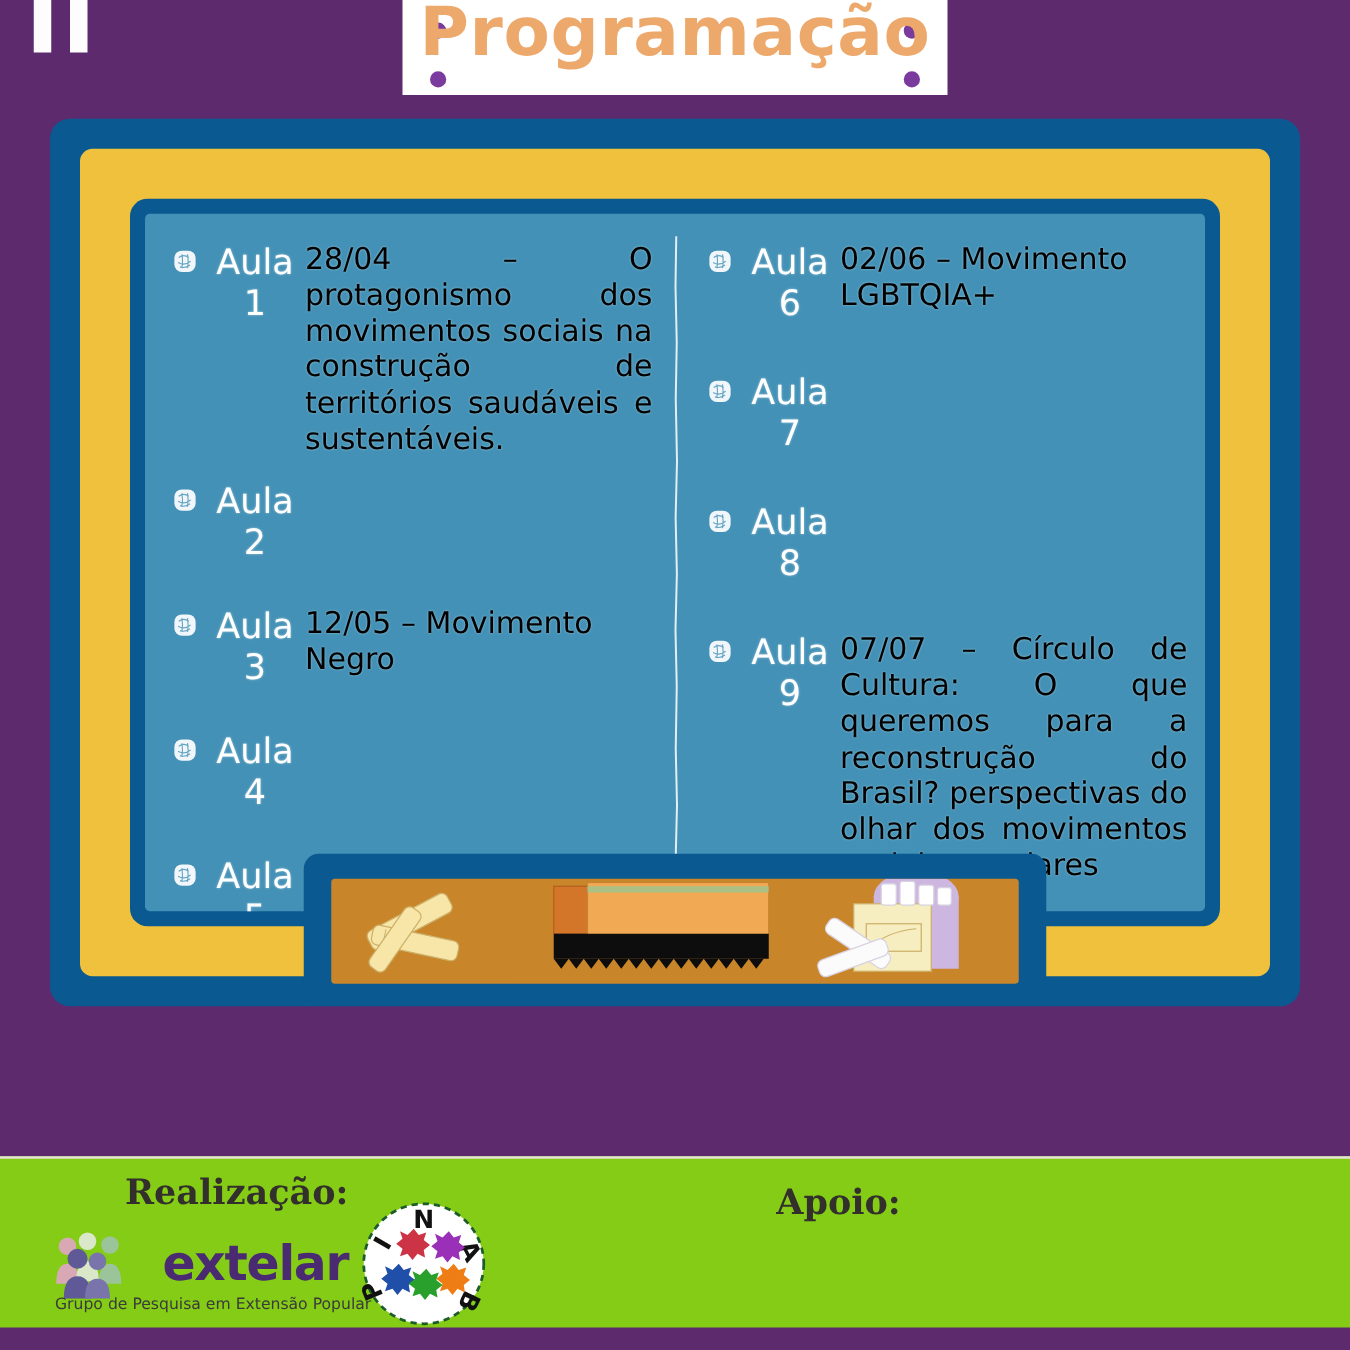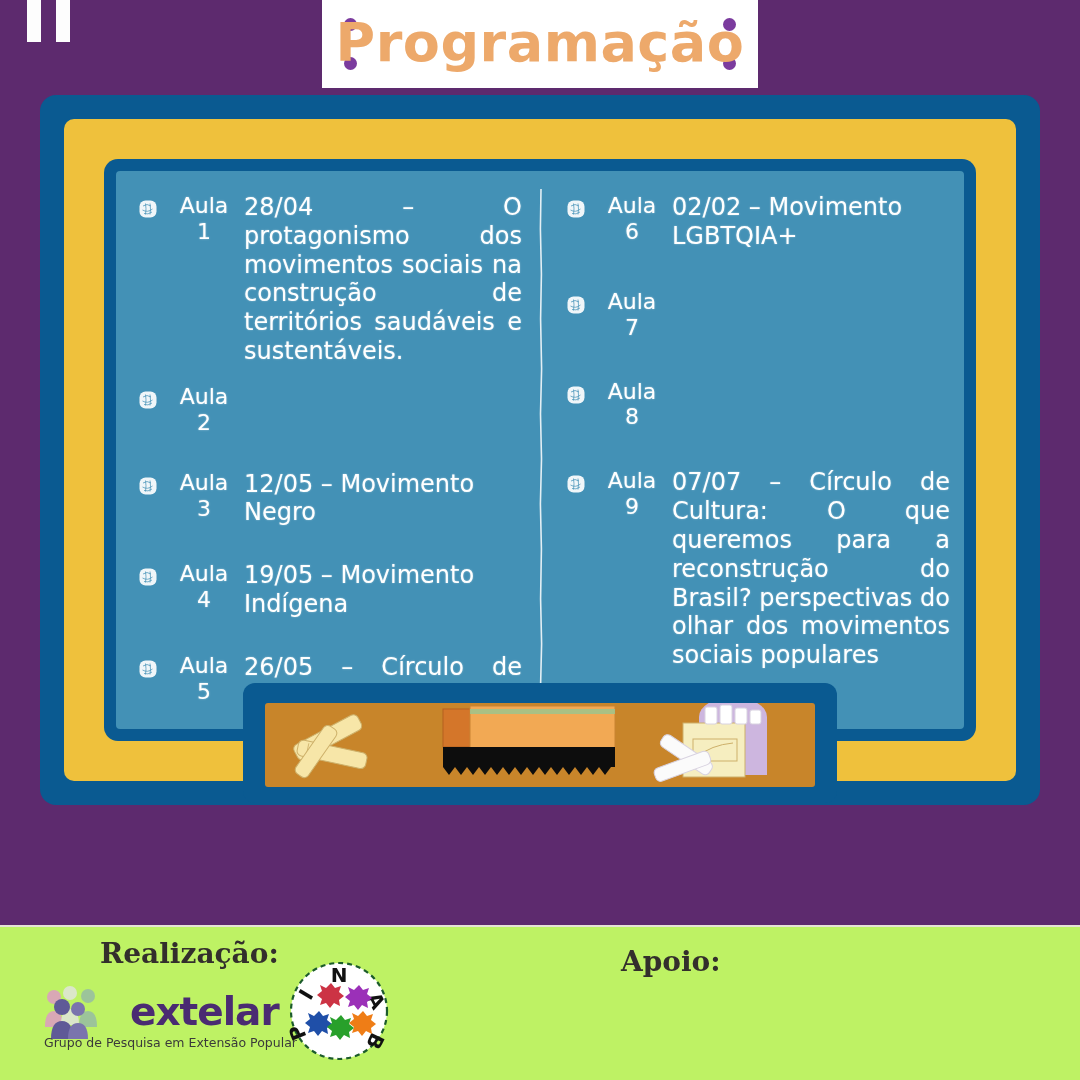--- a/index.html
+++ b/index.html
@@ -13,22 +13,22 @@
   .stage{position:absolute;inset:0;width:1080px;height:1080px;}
 
   
   .corner-bars{position:absolute;left:22px;top:-10px;width:70px;height:70px;}
   .corner-bars i{position:absolute;top:0;width:14px;height:52px;background:#fdfdfd;display:block;}
   .corner-bars i.b1{left:5px;}
   .corner-bars i.b2{left:34px;}
 
   
   .banner{
-    position:absolute;left:322px;top:0;width:436px;height:88px;
-    background:#ffffff;display:flex;align-items:center;justify-content:center;
+    position:absolute;left:322px;top:0;width:436px;height:76px;
+    background:#ffffff;display:flex;justify-content:center;
   }
   .banner .dot{position:absolute;width:13px;height:13px;border-radius:50%;background:#7b3b9e;}
   .banner .d1{left:22px;top:18px;}
   .banner .d2{left:22px;top:57px;}
   .banner .d3{right:22px;top:18px;}
   .banner .d4{right:22px;top:57px;}
   .banner-title{
     font-family:"DejaVu Sans","Liberation Sans",sans-serif;
     font-weight:bold;font-size:54px;color:#eda96b;letter-spacing:.5px;
     line-height:1;white-space:nowrap;transform:translateY(-1px);
@@ -63,28 +63,28 @@
   .col{width:50%;box-sizing:border-box;padding:22px 18px 0 22px;position:relative;}
   .col.right{padding-left:26px;padding-right:14px;}
 
   .entry{display:flex;align-items:flex-start;margin-bottom:10px;}
   .entry .bullet{
     flex:0 0 auto;width:20px;height:20px;margin:6px 10px 0 0;position:relative;
   }
   .entry .aula{
     flex:0 0 auto;width:72px;text-align:center;
     font-family:"DejaVu Sans","Liberation Sans",sans-serif;
-    font-size:22px;color:#ffffff;line-height:1.18;
+    font-size:28px;color:#ffffff;line-height:1.18;
     text-shadow:0 0 2px rgba(255,255,255,.5);
   }
   .entry .aula .num{display:block;}
   .entry .desc{
     flex:1 1 auto;
     font-family:"DejaVu Sans","Liberation Sans",sans-serif;
-    font-size:24px;color:#ffffff;line-height:1.2;
+    font-size:24px;color:#000000;line-height:1.2;
     text-align:justify;text-justify:inter-word;
     text-shadow:0 0 2px rgba(255,255,255,.45);
     padding-left:4px;
   }
   .entry .desc.nojust{text-align:left;}
 
   
   .col.left .entry{margin-bottom:34px;}
   .col.left .entry:nth-child(1){margin-bottom:18px;}
   .col.left .entry:nth-child(5){margin-top:34px;}
@@ -96,22 +96,22 @@
     position:absolute;left:243px;top:683px;width:594px;height:120px;
     background:#0a5a91;border-radius:12px;
   }
   .tray{
     position:absolute;left:22px;top:20px;right:22px;bottom:16px;
     background:#c8852a;border-radius:3px;overflow:hidden;
   }
 
   
   .footer{
-    position:absolute;left:0;top:925px;width:1080px;height:156px;
-    background:#bef264;
+    position:absolute;left:0;top:925px;width:1080px;height:137px;
+    background:#84cc16;
   }
   .footer .sep{position:absolute;left:0;top:0;width:1080px;height:2px;background:#e6e2d6;}
   .lbl-realizacao,.lbl-apoio{
     position:absolute;
     font-family:"DejaVu Serif","Liberation Serif",serif;
     font-weight:bold;color:#332f2c;
   }
   .lbl-realizacao{left:100px;top:12px;font-size:28px;}
   .lbl-apoio{left:621px;top:20px;font-size:28px;}
 
@@ -209,21 +209,20 @@
                 <span class="bullet">
                   <svg viewBox="0 0 20 20" width="20" height="20">
                     <rect x="1.5" y="1.5" width="17" height="17" rx="6" fill="#ffffff" opacity=".92"></rect>
                     <path d="M5 7q4-3 8 0M4.5 11q5 3 10-1M6 14.5q4 1.5 8-1.5M7.5 4.5q1 5 0 11M12 4.5q1 5.5 0 11" stroke="#4391b6" stroke-width=".9" fill="none" opacity=".8"></path>
                   </svg>
                 </span>
                 <span class="aula">
                   <span>Aula</span>
                   <span class="num">4</span>
                 </span>
-                <span class="desc nojust">19/05 – Movimento Indígena</span>
               </div>
 
               <div class="entry">
                 <span class="bullet">
                   <svg viewBox="0 0 20 20" width="20" height="20">
                     <rect x="1.5" y="1.5" width="17" height="17" rx="6" fill="#ffffff" opacity=".92"></rect>
                     <path d="M5 7q4-3 8 0M4.5 11q5 3 10-1M6 14.5q4 1.5 8-1.5M7.5 4.5q1 5 0 11M12 4.5q1 5.5 0 11" stroke="#4391b6" stroke-width=".9" fill="none" opacity=".8"></path>
                   </svg>
                 </span>
                 <span class="aula">
@@ -241,21 +240,21 @@
                 <span class="bullet">
                   <svg viewBox="0 0 20 20" width="20" height="20">
                     <rect x="1.5" y="1.5" width="17" height="17" rx="6" fill="#ffffff" opacity=".92"></rect>
                     <path d="M5 7q4-3 8 0M4.5 11q5 3 10-1M6 14.5q4 1.5 8-1.5M7.5 4.5q1 5 0 11M12 4.5q1 5.5 0 11" stroke="#4391b6" stroke-width=".9" fill="none" opacity=".8"></path>
                   </svg>
                 </span>
                 <span class="aula">
                   <span>Aula</span>
                   <span class="num">6</span>
                 </span>
-                <span class="desc nojust">02/02 – Movimento LGBTQIA+</span>
+                <span class="desc nojust">02/06 – Movimento LGBTQIA+</span>
               </div>
 
               <div class="entry">
                 <span class="bullet">
                   <svg viewBox="0 0 20 20" width="20" height="20">
                     <rect x="1.5" y="1.5" width="17" height="17" rx="6" fill="#ffffff" opacity=".92"></rect>
                     <path d="M5 7q4-3 8 0M4.5 11q5 3 10-1M6 14.5q4 1.5 8-1.5M7.5 4.5q1 5 0 11M12 4.5q1 5.5 0 11" stroke="#4391b6" stroke-width=".9" fill="none" opacity=".8"></path>
                   </svg>
                 </span>
                 <span class="aula">

